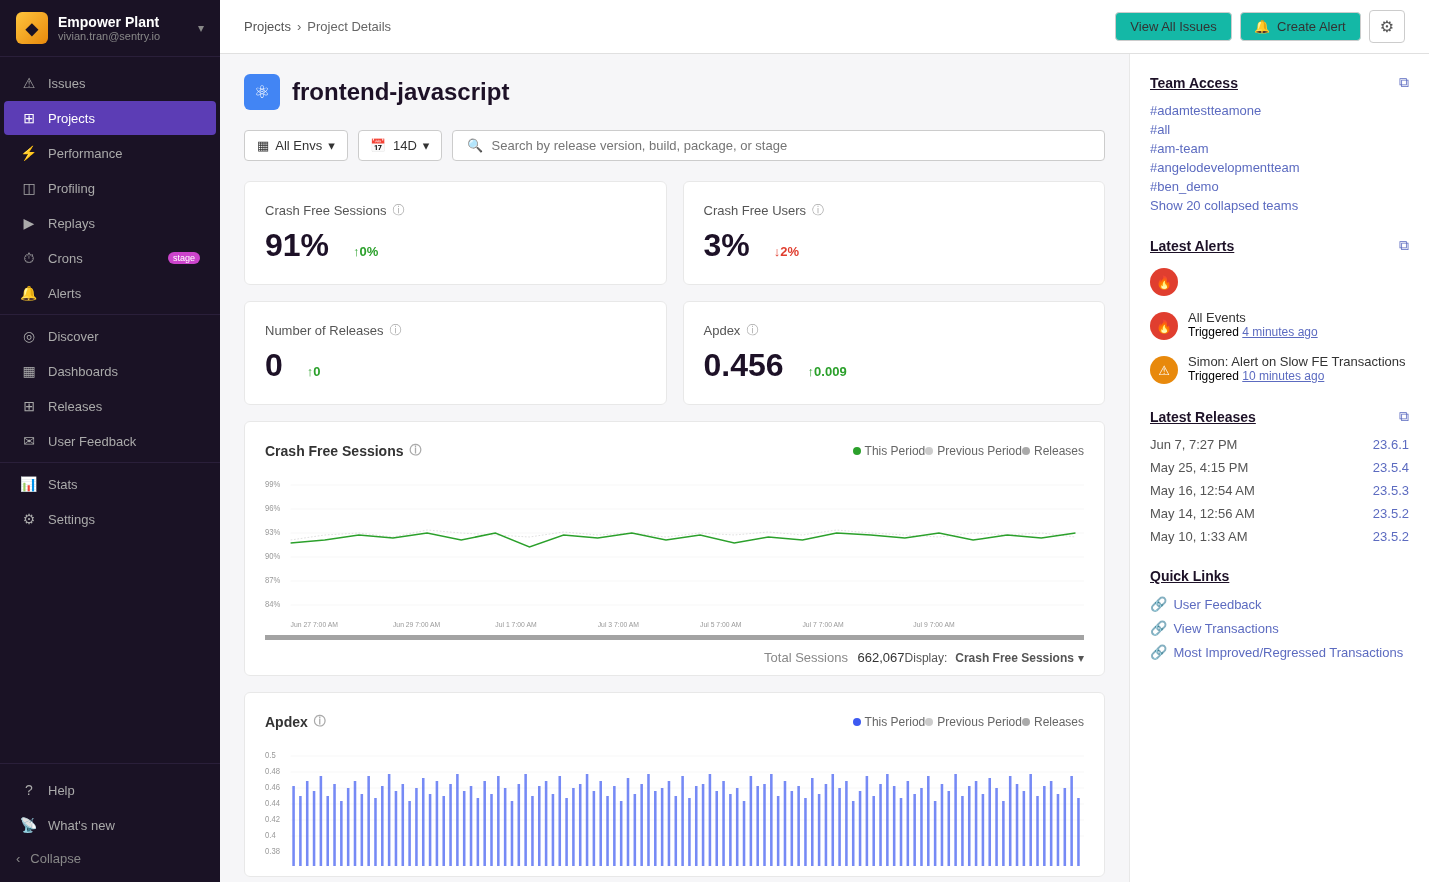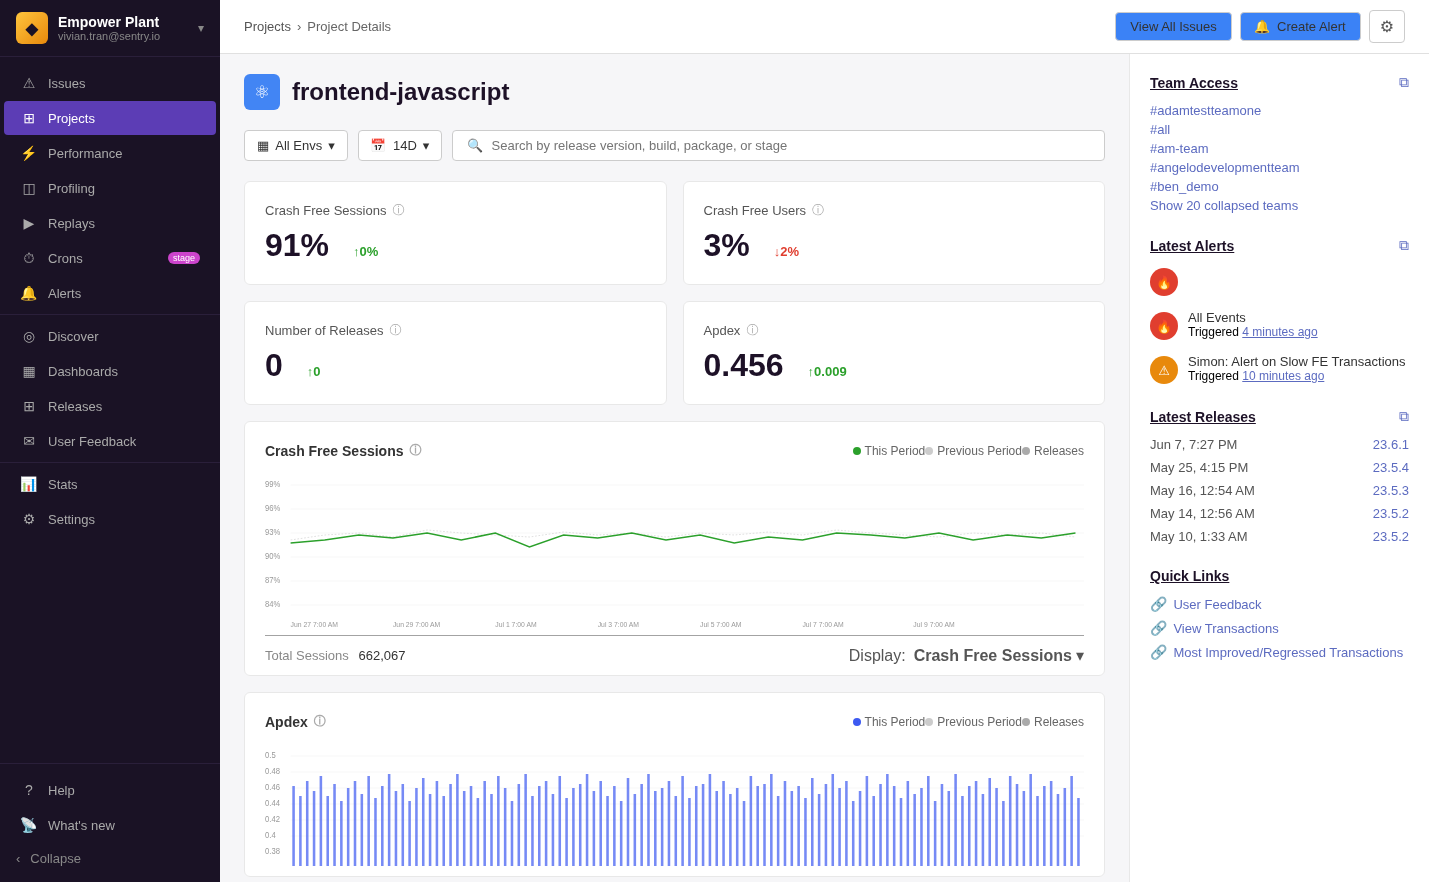--- a/index.html
+++ b/index.html
@@ -70,21 +70,21 @@
       padding: 10px 24px;
       display: flex;
       align-items: center;
       justify-content: space-between;
       flex-shrink: 0;
     }
     .breadcrumb { display: flex; align-items: center; gap: 6px; font-size: 13px; color: #666; }
     .breadcrumb a { color: #555; text-decoration: none; }
     .topbar-actions { display: flex; align-items: center; gap: 8px; }
     .btn-outline {
-      border: 1px solid #ccc; background: #3b82f6; padding: 6px 14px;
+      border: 1px solid #ccc; background: #14b8a6; padding: 6px 14px;
       border-radius: 4px; font-size: 13px; cursor: pointer; color: #333;
       display: flex; align-items: center; gap: 6px;
     }
     .btn-icon { border: 1px solid #ccc; background: #fff; padding: 6px 10px; border-radius: 4px; cursor: pointer; color: #555; font-size: 16px; }
 
     .page-title-row { display: flex; align-items: center; gap: 12px; margin-bottom: 20px; }
     .project-icon {
       width: 36px; height: 36px; background: #4285f4; border-radius: 6px;
       display: flex; align-items: center; justify-content: center; color: #fff; font-size: 18px;
     }
@@ -120,29 +120,29 @@
     .chart-card {
       background: #fff; border: 1px solid #e8e8e8; border-radius: 6px;
       padding: 20px 20px 0; margin-bottom: 16px;
     }
     .chart-header { display: flex; align-items: center; justify-content: space-between; margin-bottom: 16px; }
     .chart-title { font-size: 14px; font-weight: 600; color: #333; display: flex; align-items: center; gap: 6px; }
     .chart-legend { display: flex; align-items: center; font-size: 12px; color: #666; }
     .legend-dot { width: 8px; height: 8px; border-radius: 50%; display: inline-block; margin-right: 4px; }
     .chart-area { height: 160px; position: relative; overflow: hidden; }
     .chart-footer {
-      border-top: 1px solid #a3a3a3; padding: 10px 0;
-      display: flex; align-items: center; justify-content: space-between;
+      border-top: 5px solid #a3a3a3; padding: 10px 0;
+      display: flex; align-items: center; justify-content: flex-end;
       font-size: 13px; color: #555;
     }
     .total-label { color: #888; }
     .total-value { color: #333; font-weight: 500; }
     .display-select {
       display: flex; align-items: center; gap: 4px; cursor: pointer; color: #555;
-      font-size: 16px; font-weight: 500;
+      font-size: 12px; font-weight: 500;
     }
 
     
     .chart-svg { width: 100%; height: 100%; }
 
     
     .sidebar-right {
       width: 300px; flex-shrink: 0; background: #fff;
       border-left: 1px solid #e8e8e8; padding: 20px; overflow-y: auto;
       height: 100%;

